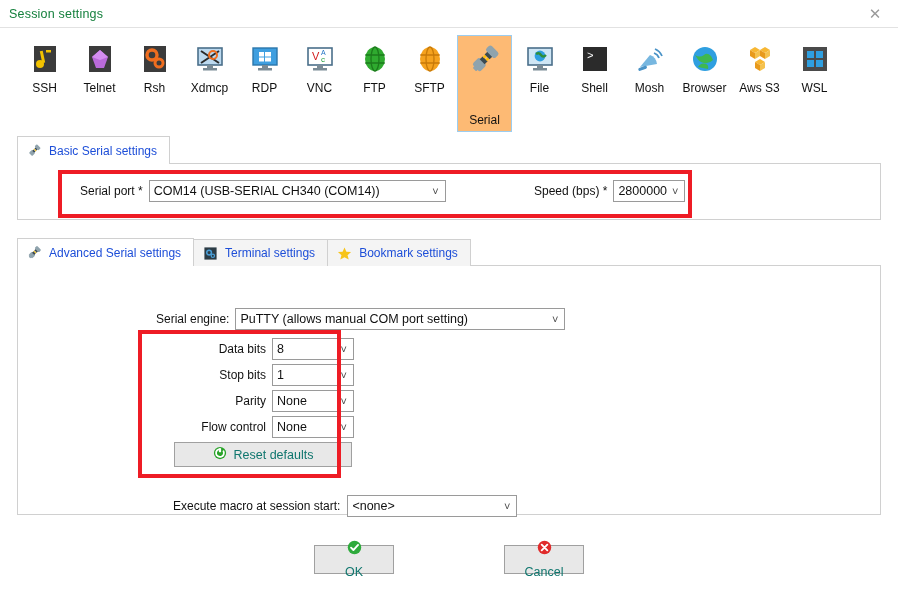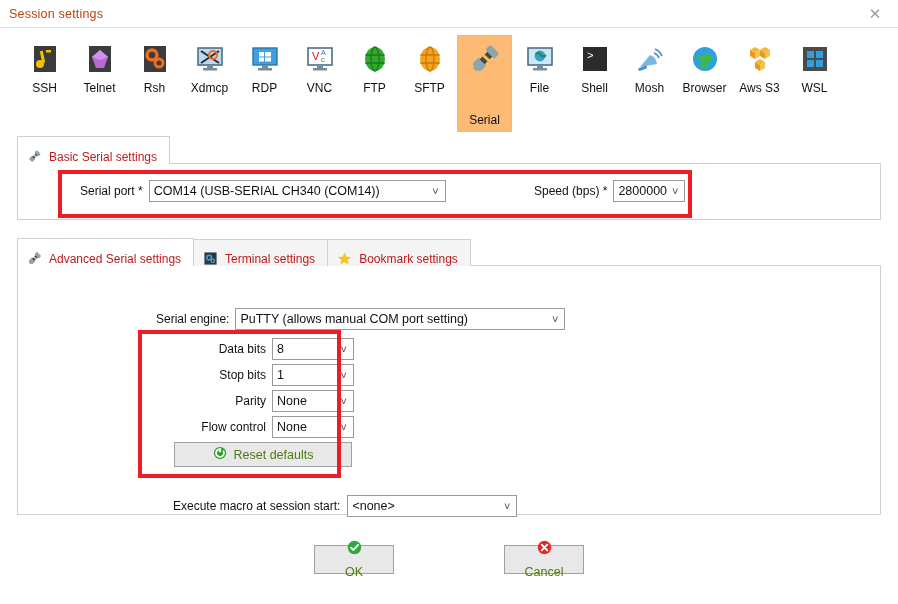--- a/index.html
+++ b/index.html
@@ -22,21 +22,21 @@
     height: 27px;
     background: #ffffff;
     border-bottom: 1px solid #e2e2e2;
     display: flex;
     align-items: center;
     position: relative;
   }
   .titlebar-text {
     margin-left: 9px;
     font-size: 12.5px;
-    color: #c2410c;
+    color: #15803d;
     letter-spacing: .2px;
   }
   .close-btn {
     position: absolute;
     right: 0;
     top: 0;
     width: 46px;
     height: 27px;
     display: flex;
     align-items: center;
@@ -95,25 +95,25 @@
     position: relative;
     z-index: 3;
   }
   .tab {
     height: 27px;
     box-sizing: border-box;
     border: 1px solid #d0d0d0;
     border-bottom: none;
     background: #f4f4f4;
     display: flex;
-    align-items: flex-end;
+    align-items: center;
     padding: 0 12px 0 9px;
     gap: 7px;
     font-size: 12px;
-    color: #b91c1c;
+    color: #1d4ed8;
     margin-right: -1px;
   }
   .tab.active {
     background: #ffffff;
     height: 28px;
     border-color: #d0d0d0;
   }
   .panel {
     border: 1px solid #d0d0d0;
     background: #ffffff;
@@ -199,21 +199,21 @@
   .btn {
     box-sizing: border-box;
     border: 1px solid #a0a0a0;
     background: #e8e8e8;
     height: 25px;
     display: flex;
     align-items: center;
     justify-content: center;
     gap: 7px;
     font-size: 12.5px;
-    color: #4d7c0f;
+    color: #0f766e;
   }
   .reset-btn { width: 178px; margin-top: 4px; margin-left: 14px; }
 
   .infobox {
     position: absolute;
     left: 371px;
     top: 351px;
     width: 285px;
     height: 103px;
     border: 1px solid #c9c9c9;

